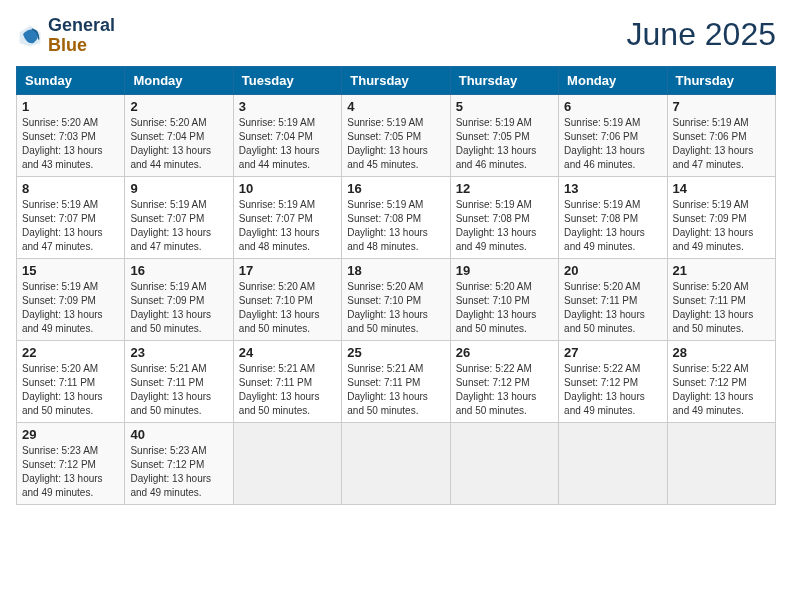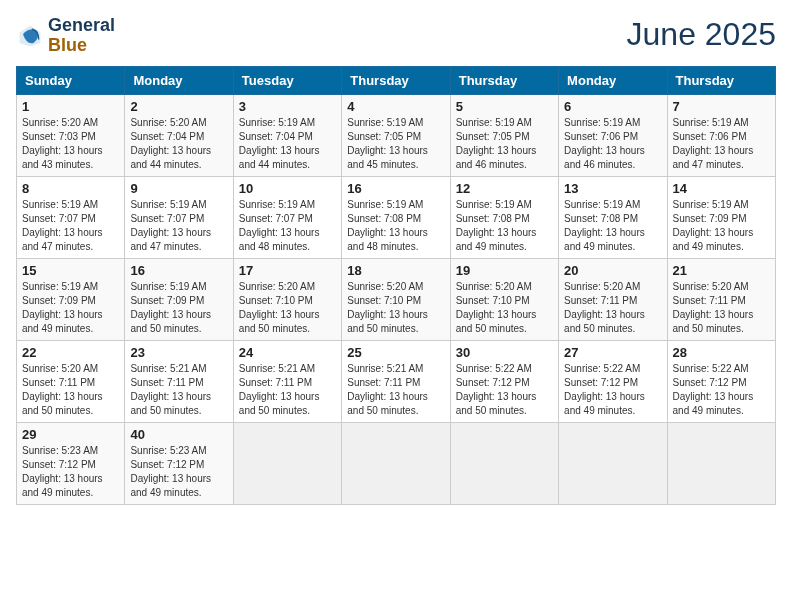--- a/index.html
+++ b/index.html
@@ -320,21 +320,21 @@
       </td>
         <td>
         <span class="day-num">25</span>
         <div class="day-info">
           Sunrise: 5:21 AM<br>
           Sunset: 7:11 PM<br>
           Daylight: 13 hours and 50 minutes.
         </div>
       </td>
         <td>
-        <span class="day-num">30</span>
+        <span class="day-num">26</span>
         <div class="day-info">
           Sunrise: 5:22 AM<br>
           Sunset: 7:12 PM<br>
           Daylight: 13 hours and 50 minutes.
         </div>
       </td>
         <td>
         <span class="day-num">27</span>
         <div class="day-info">
           Sunrise: 5:22 AM<br>

